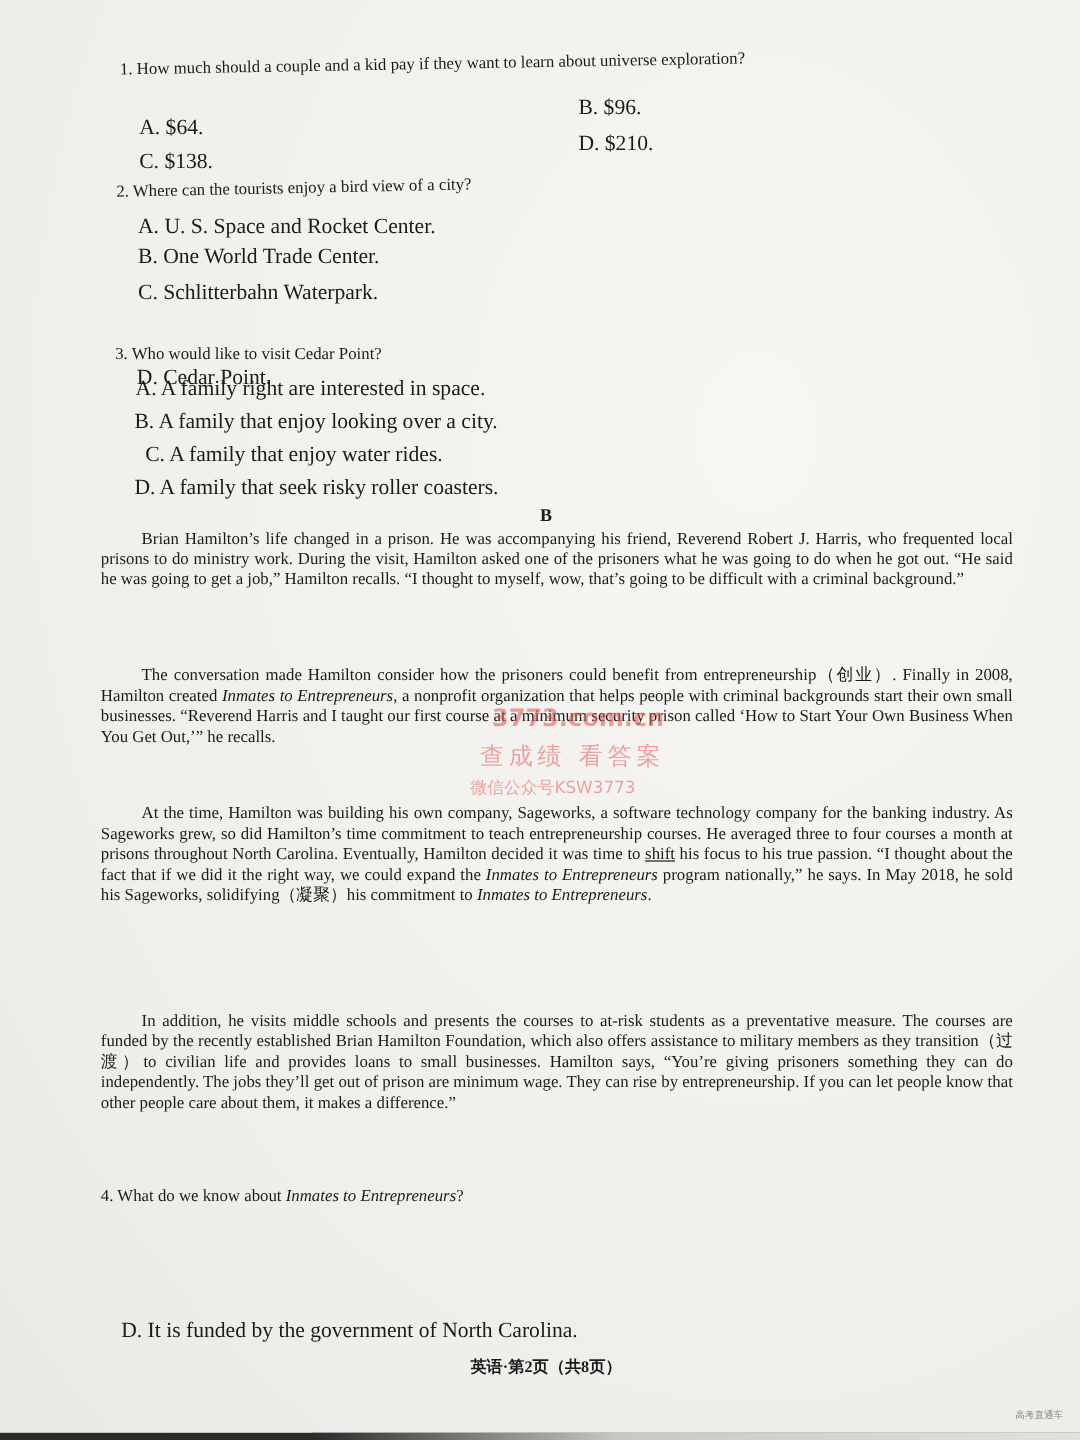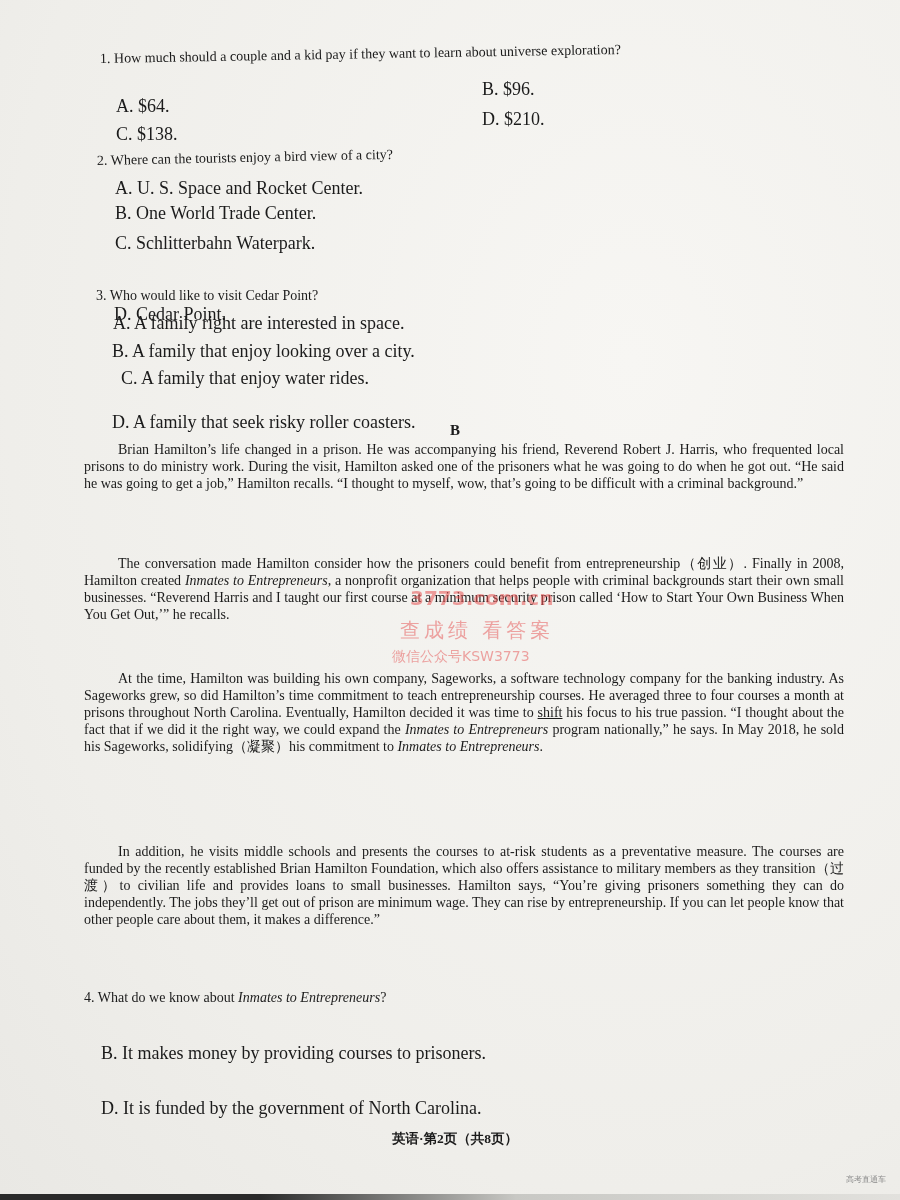--- a/index.html
+++ b/index.html
@@ -48,21 +48,21 @@
   <div class="line q" style="left:97px;top:152px;transform:rotate(-1.2deg);transform-origin:left;">2. Where can the tourists enjoy a bird view of a city?</div>
   <div class="line opt" style="left:115px;top:179px;">A. U. S. Space and Rocket Center.</div>
   <div class="line opt" style="left:115px;top:204px;font-family:Liberation Serif, serif;">B. One World Trade Center.</div>
   <div class="line opt" style="left:115px;top:234px;">C. Schlitterbahn Waterpark.</div>
   <div class="line opt" style="left:114px;top:261px;margin-top:44px;">D. Cedar Point.</div>
 
   <div class="line q" style="left:96px;top:287px;">3. Who would like to visit Cedar Point?</div>
   <div class="line opt" style="left:113px;top:314px;">A. A family right are interested in space.</div>
   <div class="line opt" style="left:112px;top:342px;">B. A family that enjoy looking over a city.</div>
   <div class="line opt" style="left:121px;top:369px;">C. A family that enjoy water rides.</div>
-  <div class="line opt" style="left:112px;top:397px;margin-top:16px;">D. A family that seek risky roller coasters.</div>
+  <div class="line opt" style="left:112px;top:397px;">D. A family that seek risky roller coasters.</div>
 
   <div class="section">B</div>
 
   <div class="para" style="top:441px;">
     <span class="indent"></span><span>Brian Hamilton’s life changed in a prison. He was accompanying his friend, Reverend Robert J. Harris, who frequented local prisons to do ministry work. During the visit, Hamilton asked one of the prisoners what he was going to do when he got out. “He said he was going to get a job,” Hamilton recalls. “I thought to myself, wow, that’s going to be difficult with a criminal background.”</span>
   </div>
 
   <div class="para" style="top:555px;">
     <span class="indent"></span><span>The conversation made Hamilton consider how the prisoners could benefit from entrepreneurship（创业）. Finally in 2008, Hamilton created </span><i>Inmates to Entrepreneurs</i><span>, a nonprofit organization that helps people with criminal backgrounds start their own small businesses. “Reverend Harris and I taught our first course at a minimum security prison called ‘How to Start Your Own Business When You Get Out,’” he recalls.</span>
   </div>
@@ -71,21 +71,20 @@
     <span class="indent"></span><span>At the time, Hamilton was building his own company, Sageworks, a software technology company for the banking industry. As Sageworks grew, so did Hamilton’s time commitment to teach entrepreneurship courses. He averaged three to four courses a month at prisons throughout North Carolina. Eventually, Hamilton decided it was time to </span><u>shift</u><span> his focus to his true passion. “I thought about the fact that if we did it the right way, we could expand the </span><i>Inmates to Entrepreneurs</i><span> program nationally,” he says. In May 2018, he sold his Sageworks, solidifying（凝聚）his commitment to </span><i>Inmates to Entrepreneurs</i><span>.</span>
   </div>
 
   <div class="para" style="top:843px;">
     <span class="indent"></span><span>In addition, he visits middle schools and presents the courses to at-risk students as a preventative measure. The courses are funded by the recently established Brian Hamilton Foundation, which also offers assistance to military members as they transition（过渡）to civilian life and provides loans to small businesses. Hamilton says, “You’re giving prisoners something they can do independently. The jobs they’ll get out of prison are minimum wage. They can rise by entrepreneurship. If you can let people know that other people care about them, it makes a difference.”</span>
   </div>
 
   <div class="line q" style="left:84px;top:989px;">
     <span>4. What do we know about </span><i>Inmates to Entrepreneurs</i><span>?</span>
   </div>
-  <div class="line opt" style="left:101px;top:1044px;">B. It makes money by providing courses to prisoners.</div>
   <div class="line opt" style="left:101px;top:1099px;">D. It is funded by the government of North Carolina.</div>
 
   <div class="footer">英语·第2页（共8页）</div>
   <div class="corner">高考直通车</div>
   <div class="bottom-bar"></div>
 
   <div class="wm wm-url">3773.com.cn</div>
   <div class="wm wm-cn">查成绩 看答案</div>
   <div class="wm wm-wx">微信公众号KSW3773</div>
 </div>

